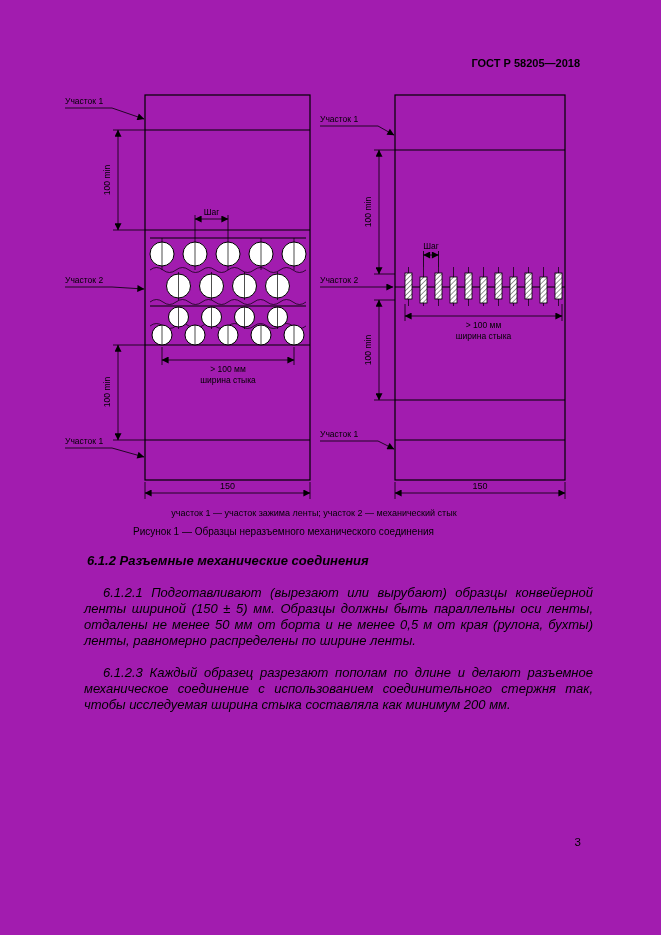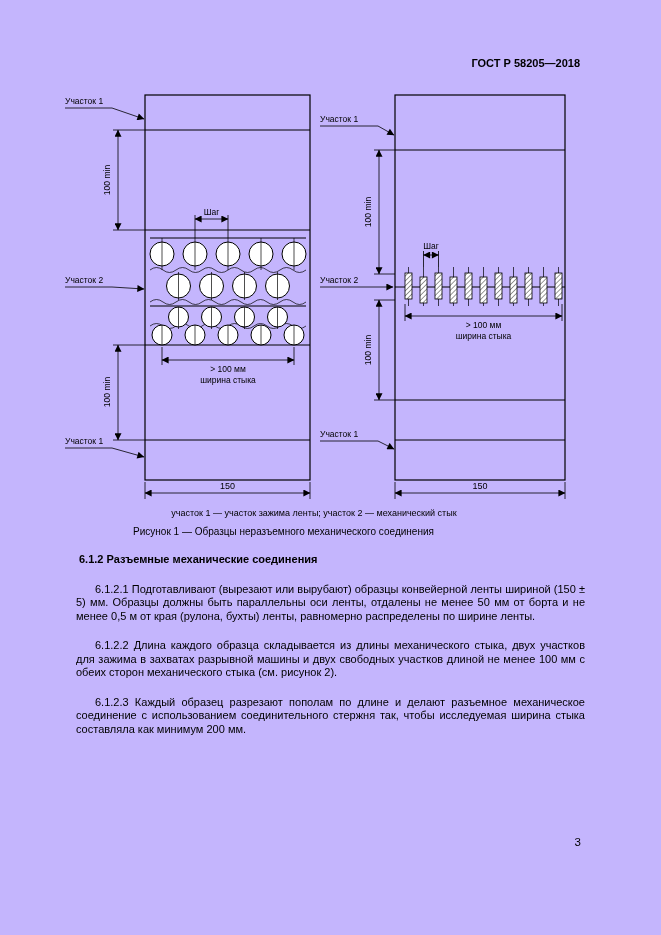--- a/index.html
+++ b/index.html
@@ -1,18 +1,18 @@
 <!DOCTYPE html>
 <html><head>
 <meta charset="utf-8">
 <style>
   html,body { margin:0; padding:0; background:#e8e8e8; }
   .page {
     position:relative; width:661px; height:935px; margin:0 auto;
-    background:#c4b5fd; font-family:"Liberation Sans", sans-serif; color:#000;
+    background:#a21caf; font-family:"Liberation Sans", sans-serif; color:#000;
     overflow:hidden;
   }
   .doc-header {
     position:absolute; top:57px; left:0; right:81px;
     text-align:right; font-weight:bold; font-size:11px;
   }
   .figure-svg { position:absolute; top:88px; left:58px; }
   svg text { font-family:"Liberation Sans", sans-serif; font-size:8.5px; fill:#000; }
   svg .t9 { font-size:9px; }
   .ln   { stroke:#000; stroke-width:1; fill:none; }
@@ -23,22 +23,22 @@
   .fast { stroke:#000; stroke-width:0.8; }
   .fig-legend {
     position:absolute; top:508px; left:0; width:628px;
     text-align:center; font-size:9px;
   }
   .fig-title {
     position:absolute; top:526px; left:0; width:567px;
     text-align:center; font-size:10px;
   }
   .body-text {
-    position:absolute; top:553px; left:60px; width:541px;
-    font-size:11px; line-height:1.23; text-align:justify;
+    position:absolute; top:553px; left:68px; width:541px;
+    font-size:13px; line-height:1.23; text-align:justify;font-style:italic;
   }
   .body-text p { margin:16px; text-indent:19px; }
   .body-text .heading { font-weight:bold; margin:0 0 1px 0; text-indent:19px; }
   .page-number { position:absolute; top:836px; right:80px; font-size:11.5px; }
 </style>
 </head>
 <body>
 
 <div class="page">
 
@@ -237,19 +237,18 @@
       </g>
     </g>
   </svg>
 
   <div class="fig-legend">участок 1 — участок зажима ленты; участок 2 — механический стык</div>
   <div class="fig-title">Рисунок 1 — Образцы неразъемного механического соединения</div>
 
   <div class="body-text">
     <p class="heading">6.1.2 Разъемные механические соединения</p>
     <p>6.1.2.1 Подготавливают (вырезают или вырубают) образцы конвейерной ленты шириной (150 ± 5) мм. Образцы должны быть параллельны оси ленты, отдалены не менее 50 мм от борта и не менее 0,5 м от края (рулона, бухты) ленты, равномерно распределены по ширине ленты.</p>
-    <p>6.1.2.2 Длина каждого образца складывается из длины механического стыка, двух участков для зажима в захватах разрывной машины и двух свободных участков длиной не менее 100 мм с обеих сторон механического стыка (см. рисунок 2).</p>
     <p>6.1.2.3 Каждый образец разрезают пополам по длине и делают разъемное механическое соединение с использованием соединительного стержня так, чтобы исследуемая ширина стыка составляла как минимум 200 мм.</p>
   </div>
 
   <div class="page-number">3</div>
 
 </div>
 
 </body></html>

